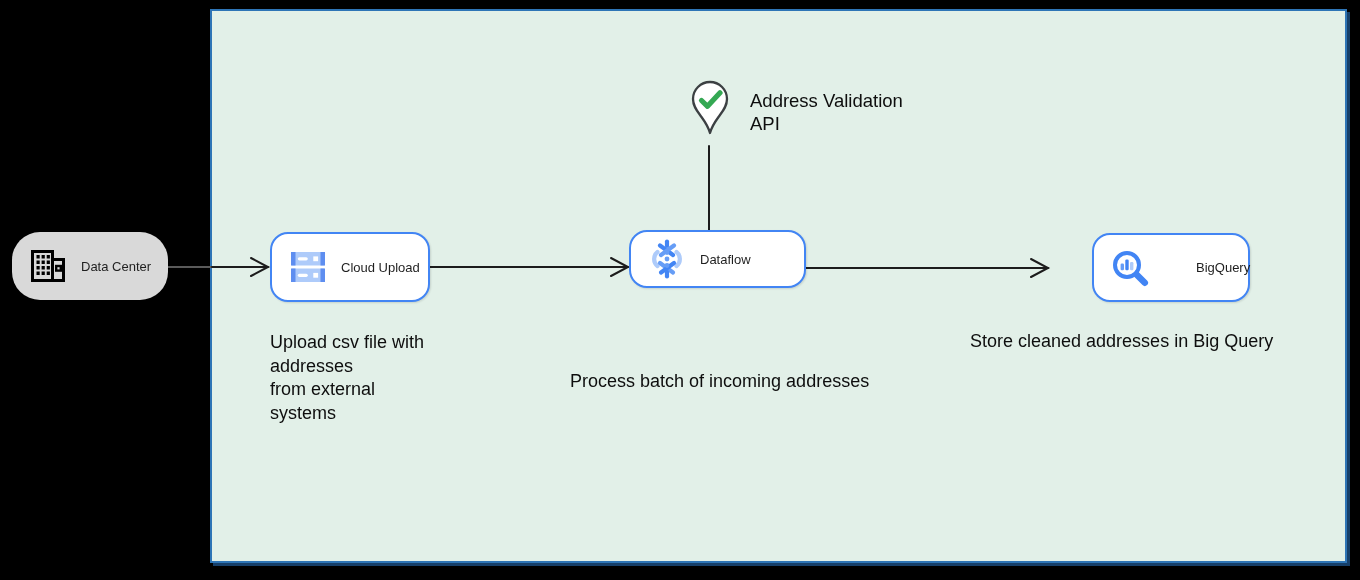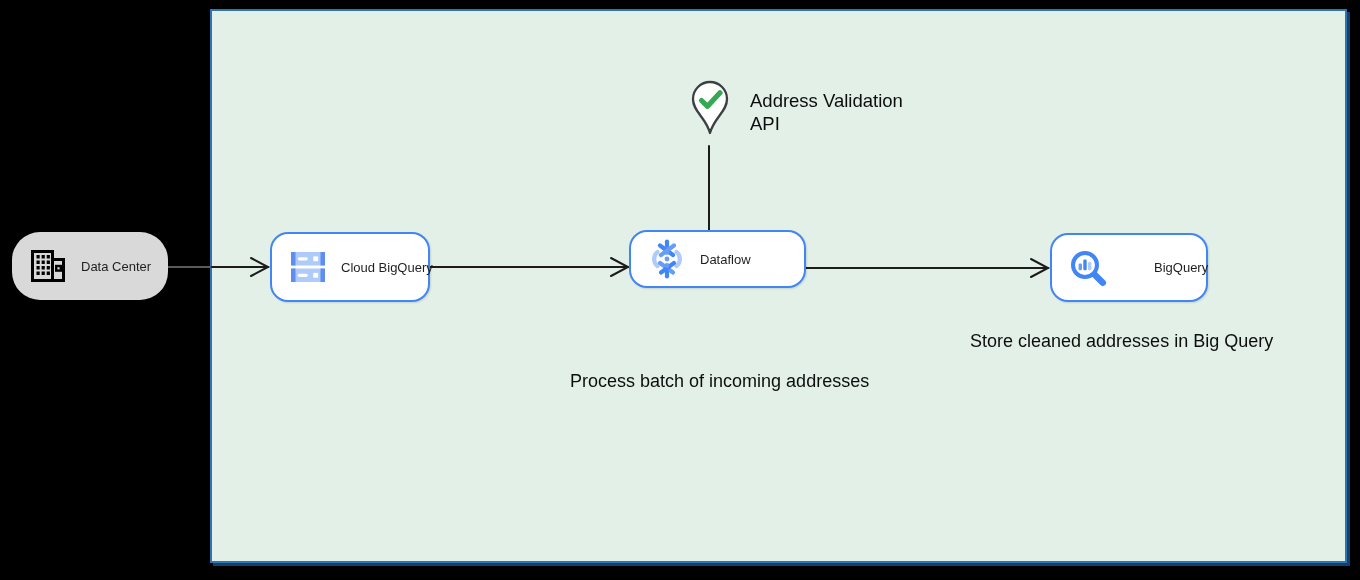--- a/index.html
+++ b/index.html
@@ -36,21 +36,21 @@
     border-radius:18px;
     box-shadow:1px 1px 2px rgba(0,0,0,0.12);
   }
   .external{
     background:var(--external-fill);
     border-radius:28px;
     left:12px;top:232px;width:156px;height:68px;
   }
   .cs{left:270px;top:232px;width:160px;height:70px;}
   .df{left:629px;top:230px;width:177px;height:58px;}
-  .bq{left:1050px;top:233px;width:158px;height:69px;gap:46px;}
+  .bq{left:1092px;top:233px;width:158px;height:69px;gap:46px;}
   .node .icon{display:inline-flex;width:40px;height:40px;flex:0 0 40px;}
   .node .label{font-size:13px;color:#1f1f1f;white-space:nowrap;}
 
   .pin{position:absolute;left:690px;top:80px;width:40px;height:56px;z-index:2;}
 
   .annotation-label{
     position:absolute;left:750px;top:89px;z-index:2;
     font-size:18.5px;line-height:23px;white-space:pre-line;color:var(--text);
   }
   .caption{
@@ -120,21 +120,21 @@
         </g>
         <g>
           <rect x="3" y="21.5" width="34" height="13.5" rx="1.5" fill="#aecbfa"></rect>
           <rect x="3" y="21.5" width="4.5" height="13.5" fill="#5e8ef0"></rect>
           <rect x="32.5" y="21.5" width="4.5" height="13.5" fill="#5e8ef0"></rect>
           <rect x="9.8" y="26.7" width="10" height="3.2" rx="1.6" fill="#fff"></rect>
           <rect x="25.3" y="25.9" width="4.8" height="4.8" fill="#fff"></rect>
         </g>
       </svg>
     </span>
-    <span class="label">Cloud BigQuery</span>
+    <span class="label">Cloud Upload</span>
   </div>
 
   <div class="node gnode df">
     <span class="icon">
       <svg width="40" height="40" viewBox="0 0 40 40">
         <g fill="none" stroke-linecap="round" stroke-width="4.2">
           <path d="M20 2.5 L20 7" stroke="#4285f4"></path>
           <path d="M13 6.5 L26 16" stroke="#4285f4"></path>
           <path d="M27 6.5 L14 16" stroke="#669df6"></path>
           <path d="M10.5 13 C6 16.5 6 23.5 10.5 27" stroke="#aecbfa"></path>
@@ -169,16 +169,20 @@
   <div class="pin">
     <svg width="40" height="56" viewBox="0 0 40 56">
       <path d="M20 2 C10.6 2 3 9.6 3 19 C3 26.5 7.5 31.5 11.5 37 C15 41.8 18.3 46.7 20 53 C21.7 46.7 25 41.8 28.5 37 C32.5 31.5 37 26.5 37 19 C37 9.6 29.4 2 20 2 Z" fill="#ffffff" stroke="#3c4043" stroke-width="2.3" stroke-linejoin="round"></path>
       <path d="M11.5 20.5 L17.5 26.3 L30 12.8" stroke="#34a853" stroke-width="5.2" fill="none" stroke-linecap="round" stroke-linejoin="round"></path>
     </svg>
   </div>
 
   <div class="annotation-label">Address Validation
 API</div>
 
+  <div class="caption caption-upload">Upload csv file with
+addresses
+from external
+systems</div>
   <div class="caption caption-process">Process batch of incoming addresses</div>
   <div class="caption caption-store">Store cleaned addresses in Big Query</div>
 
 </div>
 
 </body></html>

